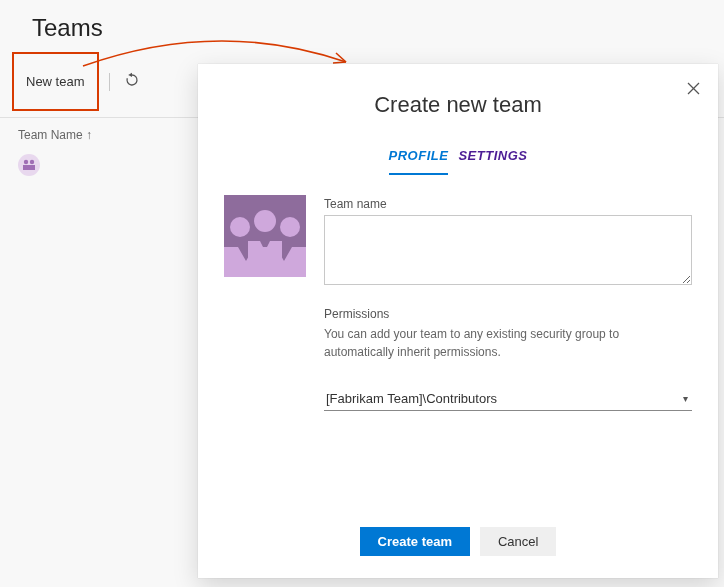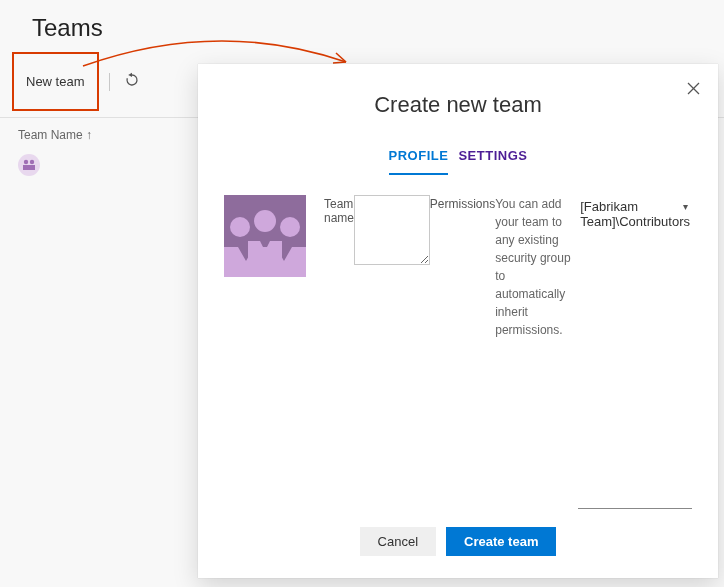--- a/index.html
+++ b/index.html
@@ -100,20 +100,21 @@
     .dialog-title {
       font-size: 22px;
       font-weight: 400;
       padding: 28px 26px 10px;
       color: #333;
     }
     .tabs {
       display: flex;
       gap: 10px;
       padding: 16px 26px 0;
+      font-style: italic;
     }
     .tab {
       padding: 4px 0 10px;
       font-size: 13px;
       font-weight: 600;
       letter-spacing: 0.5px;
       cursor: pointer;
       color: #4c1d95;
       border-bottom: 2px solid transparent;
     }
@@ -131,21 +132,21 @@
       width: 82px;
       height: 82px;
       background: #8e6c9c;
       position: relative;
       flex-shrink: 0;
       overflow: hidden;
     }
     .form-fields {
       flex: 1;
       display: flex;
-      flex-direction: row;
+      flex-direction: column;
     }
     .field-label {
       font-size: 12px;
       color: #555;
       margin-bottom: 4px;
       margin-top: 2px;
     }
     .text-input {
       width: 100%;
       border: 1px solid #0078d4;
@@ -162,21 +163,21 @@
       font-size: 13px;
       font-family: inherit;
       resize: both;
       height: 70px;
       margin-bottom: 20px;
     }
     .help-text {
       font-size: 12px;
       color: #666;
       line-height: 1.5;
-      margin-bottom: 8px;
+      margin-bottom: 26px;
     }
     .select-wrap {
       position: relative;
       border-bottom: 1px solid #888;
       padding: 4px 2px;
       cursor: pointer;
       font-size: 13px;
     }
     .select-caret {
       position: absolute;
@@ -277,16 +278,16 @@
       <div class="field-label">Permissions</div>
       <div class="help-text">You can add your team to any existing security group to automatically inherit permissions.</div>
       <div class="select-wrap">
         <span>[Fabrikam Team]\Contributors</span>
         <span class="select-caret">▾</span>
       </div>
     </div>
   </div>
 
   <div class="dialog-footer">
+    <button class="btn btn-primary">Create team</button>
     <button class="btn btn-secondary">Cancel</button>
-    <button class="btn btn-primary">Create team</button>
   </div>
 </div>
 
 </body></html>

